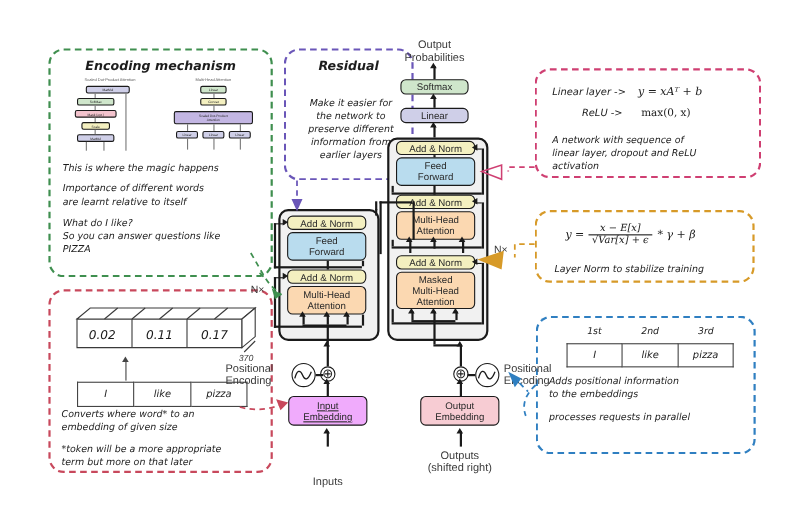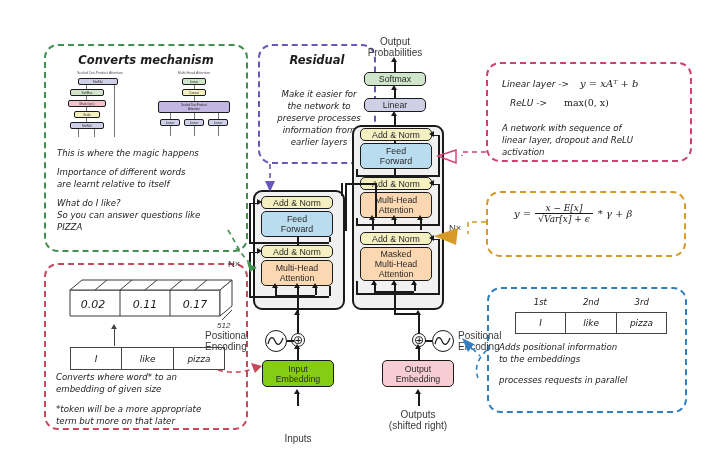--- a/index.html
+++ b/index.html
@@ -53,21 +53,21 @@
 
   svg{display:block;overflow:visible;}
   .dashpath{fill:none;stroke-dasharray:5 4;stroke-width:1.6;}
 </style>
 </head>
 <body>
 
 <div id="canvas">
 
   <div class="note note-green" style="left:44px;top:44px;width:204px;height:208px;">
-    <div class="note-title" style="margin-top:7px;">Converts mechanism</div>
+    <div class="note-title" style="margin-top:7px;">Encoding mechanism</div>
 
     <div style="position:absolute;left:10px;top:22px;width:88px;height:72px;">
       <div class="plain mini" style="left:0;top:0;width:88px;font-size:3.6px;color:#555;">Scaled Dot-Product Attention</div>
       <div class="tbox" style="left:22px;top:10px;width:40px;height:7px;background:#cfcfe8;border-width:.8px;border-radius:2px;font-size:3px;">MatMul</div>
       <div class="tbox" style="left:14px;top:21px;width:34px;height:7px;background:#cfe6cb;border-width:.8px;border-radius:2px;font-size:3px;">SoftMax</div>
       <div class="tbox" style="left:12px;top:32px;width:38px;height:7px;background:#f3c3cd;border-width:.8px;border-radius:2px;font-size:3px;">Mask (opt.)</div>
       <div class="tbox" style="left:18px;top:43px;width:26px;height:7px;background:#f4f0c0;border-width:.8px;border-radius:2px;font-size:3px;">Scale</div>
       <div class="tbox" style="left:14px;top:54px;width:34px;height:7px;background:#cfcfe8;border-width:.8px;border-radius:2px;font-size:3px;">MatMul</div>
       <div class="vline" style="left:30px;top:17px;height:4px;width:.8px;background:#777;"></div>
       <div class="vline" style="left:30px;top:28px;height:4px;width:.8px;background:#777;"></div>
@@ -106,21 +106,21 @@
       <span class="ln">So you can answer questions like</span>
       <span class="ln">PIZZA</span>
     </div>
   </div>
 
   <div class="note note-purple" style="left:258px;top:44px;width:118px;height:120px;">
     <div class="note-title" style="margin-top:7px;">Residual</div>
     <div class="note-body" style="position:absolute;left:0;top:42px;width:118px;text-align:center;">
       <span class="ln">Make it easier for</span>
       <span class="ln">the network to</span>
-      <span class="ln">preserve processes</span>
+      <span class="ln">preserve different</span>
       <span class="ln">information from</span>
       <span class="ln">earlier layers</span>
     </div>
   </div>
 
   <div class="note note-red" style="left:44px;top:263px;width:204px;height:167px;">
 
     <svg style="position:absolute;left:14px;top:11px;" width="176" height="48" viewBox="0 0 176 48">
       <g stroke="#3a3a3a" stroke-width="1" fill="#ffffff">
         <polygon points="10,14 160,14 160,40 10,40"></polygon>
@@ -132,21 +132,21 @@
         <line x1="110" y1="14" x2="122" y2="4"></line>
         <line x1="35" y1="14" x2="47" y2="4"></line>
         <line x1="85" y1="14" x2="97" y2="4"></line>
         <line x1="135" y1="14" x2="147" y2="4"></line>
       </g>
       <text x="33" y="32" font-size="11" font-family="DejaVu Sans" font-style="italic" text-anchor="middle" fill="#1a1a1a">0.02</text>
       <text x="85" y="32" font-size="11" font-family="DejaVu Sans" font-style="italic" text-anchor="middle" fill="#1a1a1a">0.11</text>
       <text x="135" y="32" font-size="11" font-family="DejaVu Sans" font-style="italic" text-anchor="middle" fill="#1a1a1a">0.17</text>
       <line x1="162" y1="44" x2="172" y2="34" stroke="#3a3a3a" stroke-width="1"></line>
     </svg>
-    <div class="plain" style="left:171px;top:55px;font-size:8px;font-style:italic;">512</div>
+    <div class="plain" style="left:171px;top:55px;font-size:8px;font-style:italic;">370</div>
 
     <div class="vline" style="left:68px;top:63px;height:18px;width:1.2px;background:#444;"></div>
     <div class="uarrow" style="left:64.6px;top:59px;border-bottom-color:#444;"></div>
 
     <table class="tbl" style="left:24px;top:82px;width:155px;">
       <tbody>
           <tr>
         <td style="width:52px;height:17px;">I</td>
         <td style="width:52px;">like</td>
         <td style="width:51px;">pizza</td>
@@ -161,21 +161,21 @@
       <span class="ln">*token will be a more appropriate</span>
       <span class="ln">term but more on that later</span>
     </div>
   </div>
 
   <div class="note note-pink" style="left:486px;top:62px;width:206px;height:100px;">
     <div style="position:absolute;left:14px;top:14px;font-size:9px;font-style:italic;color:#1a1a1a;">
       <span>Linear layer -&gt;</span>
       <span style="font-family:'DejaVu Serif',serif;font-style:italic;margin-left:8px;font-size:10px;">y = xAᵀ + b</span>
     </div>
-    <div style="position:absolute;left:22px;top:33px;font-size:9px;font-style:italic;color:#1a1a1a;">
+    <div style="position:absolute;left:41px;top:33px;font-size:9px;font-style:italic;color:#1a1a1a;">
       <span>ReLU -&gt;</span>
       <span style="font-family:'DejaVu Serif',serif;font-style:normal;margin-left:14px;font-size:9.5px;">max(0, x)</span>
     </div>
     <div class="note-body" style="position:absolute;left:14px;top:58px;width:186px;">
       <span class="ln">A network with sequence of</span>
       <span class="ln">linear layer, dropout and ReLU</span>
       <span class="ln">activation</span>
     </div>
   </div>
 
@@ -183,20 +183,21 @@
     <div style="position:absolute;left:26px;top:10px;display:flex;align-items:center;
                 font-family:'DejaVu Serif',serif;font-size:10px;color:#1a1a1a;">
       <span style="font-style:italic;margin-right:4px;">y =</span>
       <span style="display:inline-block;text-align:center;">
         <span style="display:block;font-style:italic;font-size:9px;padding:0 3px;">x − E[x]</span>
         <span style="display:block;border-top:1px solid #1a1a1a;"></span>
         <span style="display:block;font-style:italic;font-size:9px;padding:0 3px;">√Var[x] + ϵ</span>
       </span>
       <span style="margin-left:5px;font-style:italic;">* γ + β</span>
     </div>
+    <div class="note-body" style="position:absolute;left:16px;top:46px;width:180px;">Layer Norm to stabilize training</div>
   </div>
 
   <div class="note note-blue" style="left:487px;top:287px;width:200px;height:126px;">
     <div style="position:absolute;left:26px;top:8px;width:152px;display:flex;">
       <span style="flex:1;text-align:center;font-size:8.5px;font-style:italic;color:#1a1a1a;">1st</span>
       <span style="flex:1;text-align:center;font-size:8.5px;font-style:italic;color:#1a1a1a;">2nd</span>
       <span style="flex:1;text-align:center;font-size:8.5px;font-style:italic;color:#1a1a1a;">3rd</span>
     </div>
     <table class="tbl" style="left:26px;top:23px;width:152px;">
       <tbody>
@@ -355,21 +356,21 @@
   </div>
   <div class="hline" style="left:425px;top:340px;width:7px;"></div>
   <div class="circ" style="left:412px;top:333px;width:14px;height:14px;font-size:12px;background:transparent;">⊕</div>
   <div class="vline" style="left:418px;top:313px;height:20px;"></div>
   <div class="uarrow" style="left:414.6px;top:310px;"></div>
   <div class="vline" style="left:418px;top:347px;height:13px;"></div>
   <div class="uarrow" style="left:414.6px;top:344px;"></div>
 
   <div class="hline" style="left:394px;top:313px;width:24px;"></div>
 
-  <div class="tbox" style="left:262px;top:360px;width:72px;height:27px;background:#84cc16;flex-direction:column;">
+  <div class="tbox" style="left:262px;top:360px;width:72px;height:27px;background:#f0abfc;flex-direction:column;text-decoration:underline;">
     <span>Input</span>
     <span>Embedding</span>
   </div>
   <div class="vline" style="left:297px;top:392px;height:14px;"></div>
   <div class="uarrow" style="left:293.6px;top:389px;"></div>
   <div class="plain" style="left:265px;top:409px;width:66px;margin-top:24px;">Inputs</div>
 
   <div class="tbox" style="left:382px;top:360px;width:72px;height:27px;background:#f7ccd3;flex-direction:column;">
     <span>Output</span>
     <span>Embedding</span>

